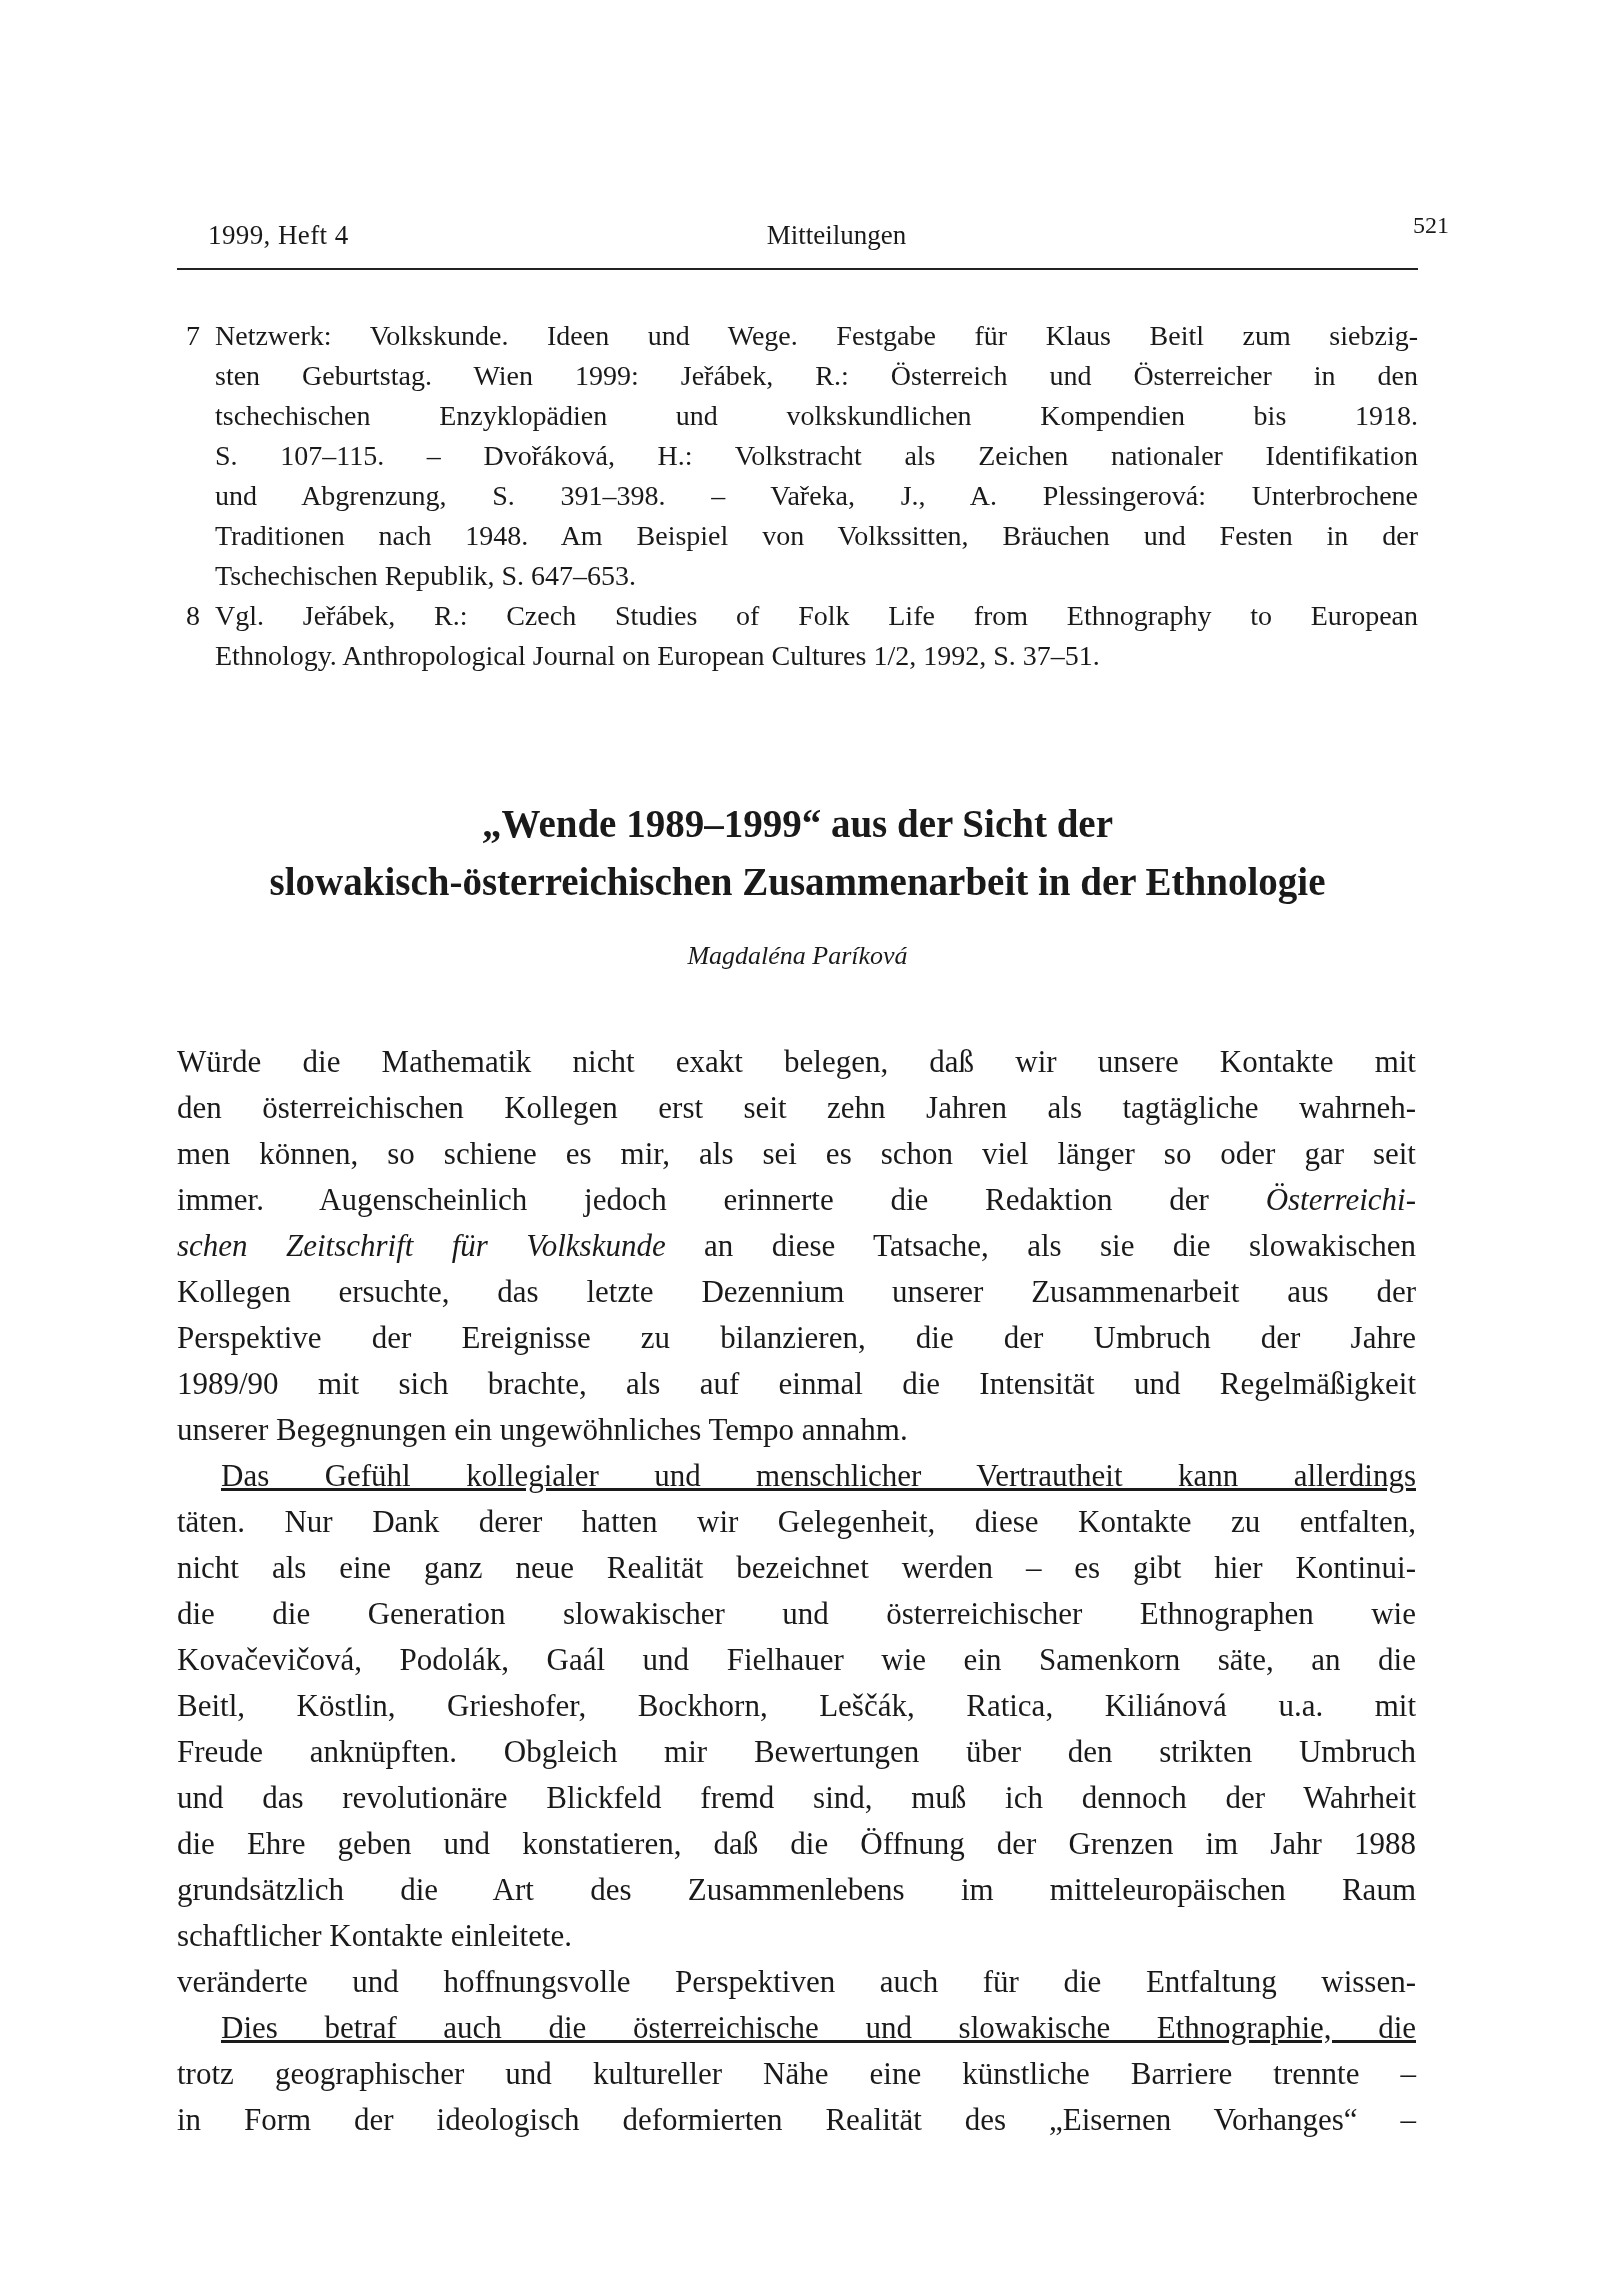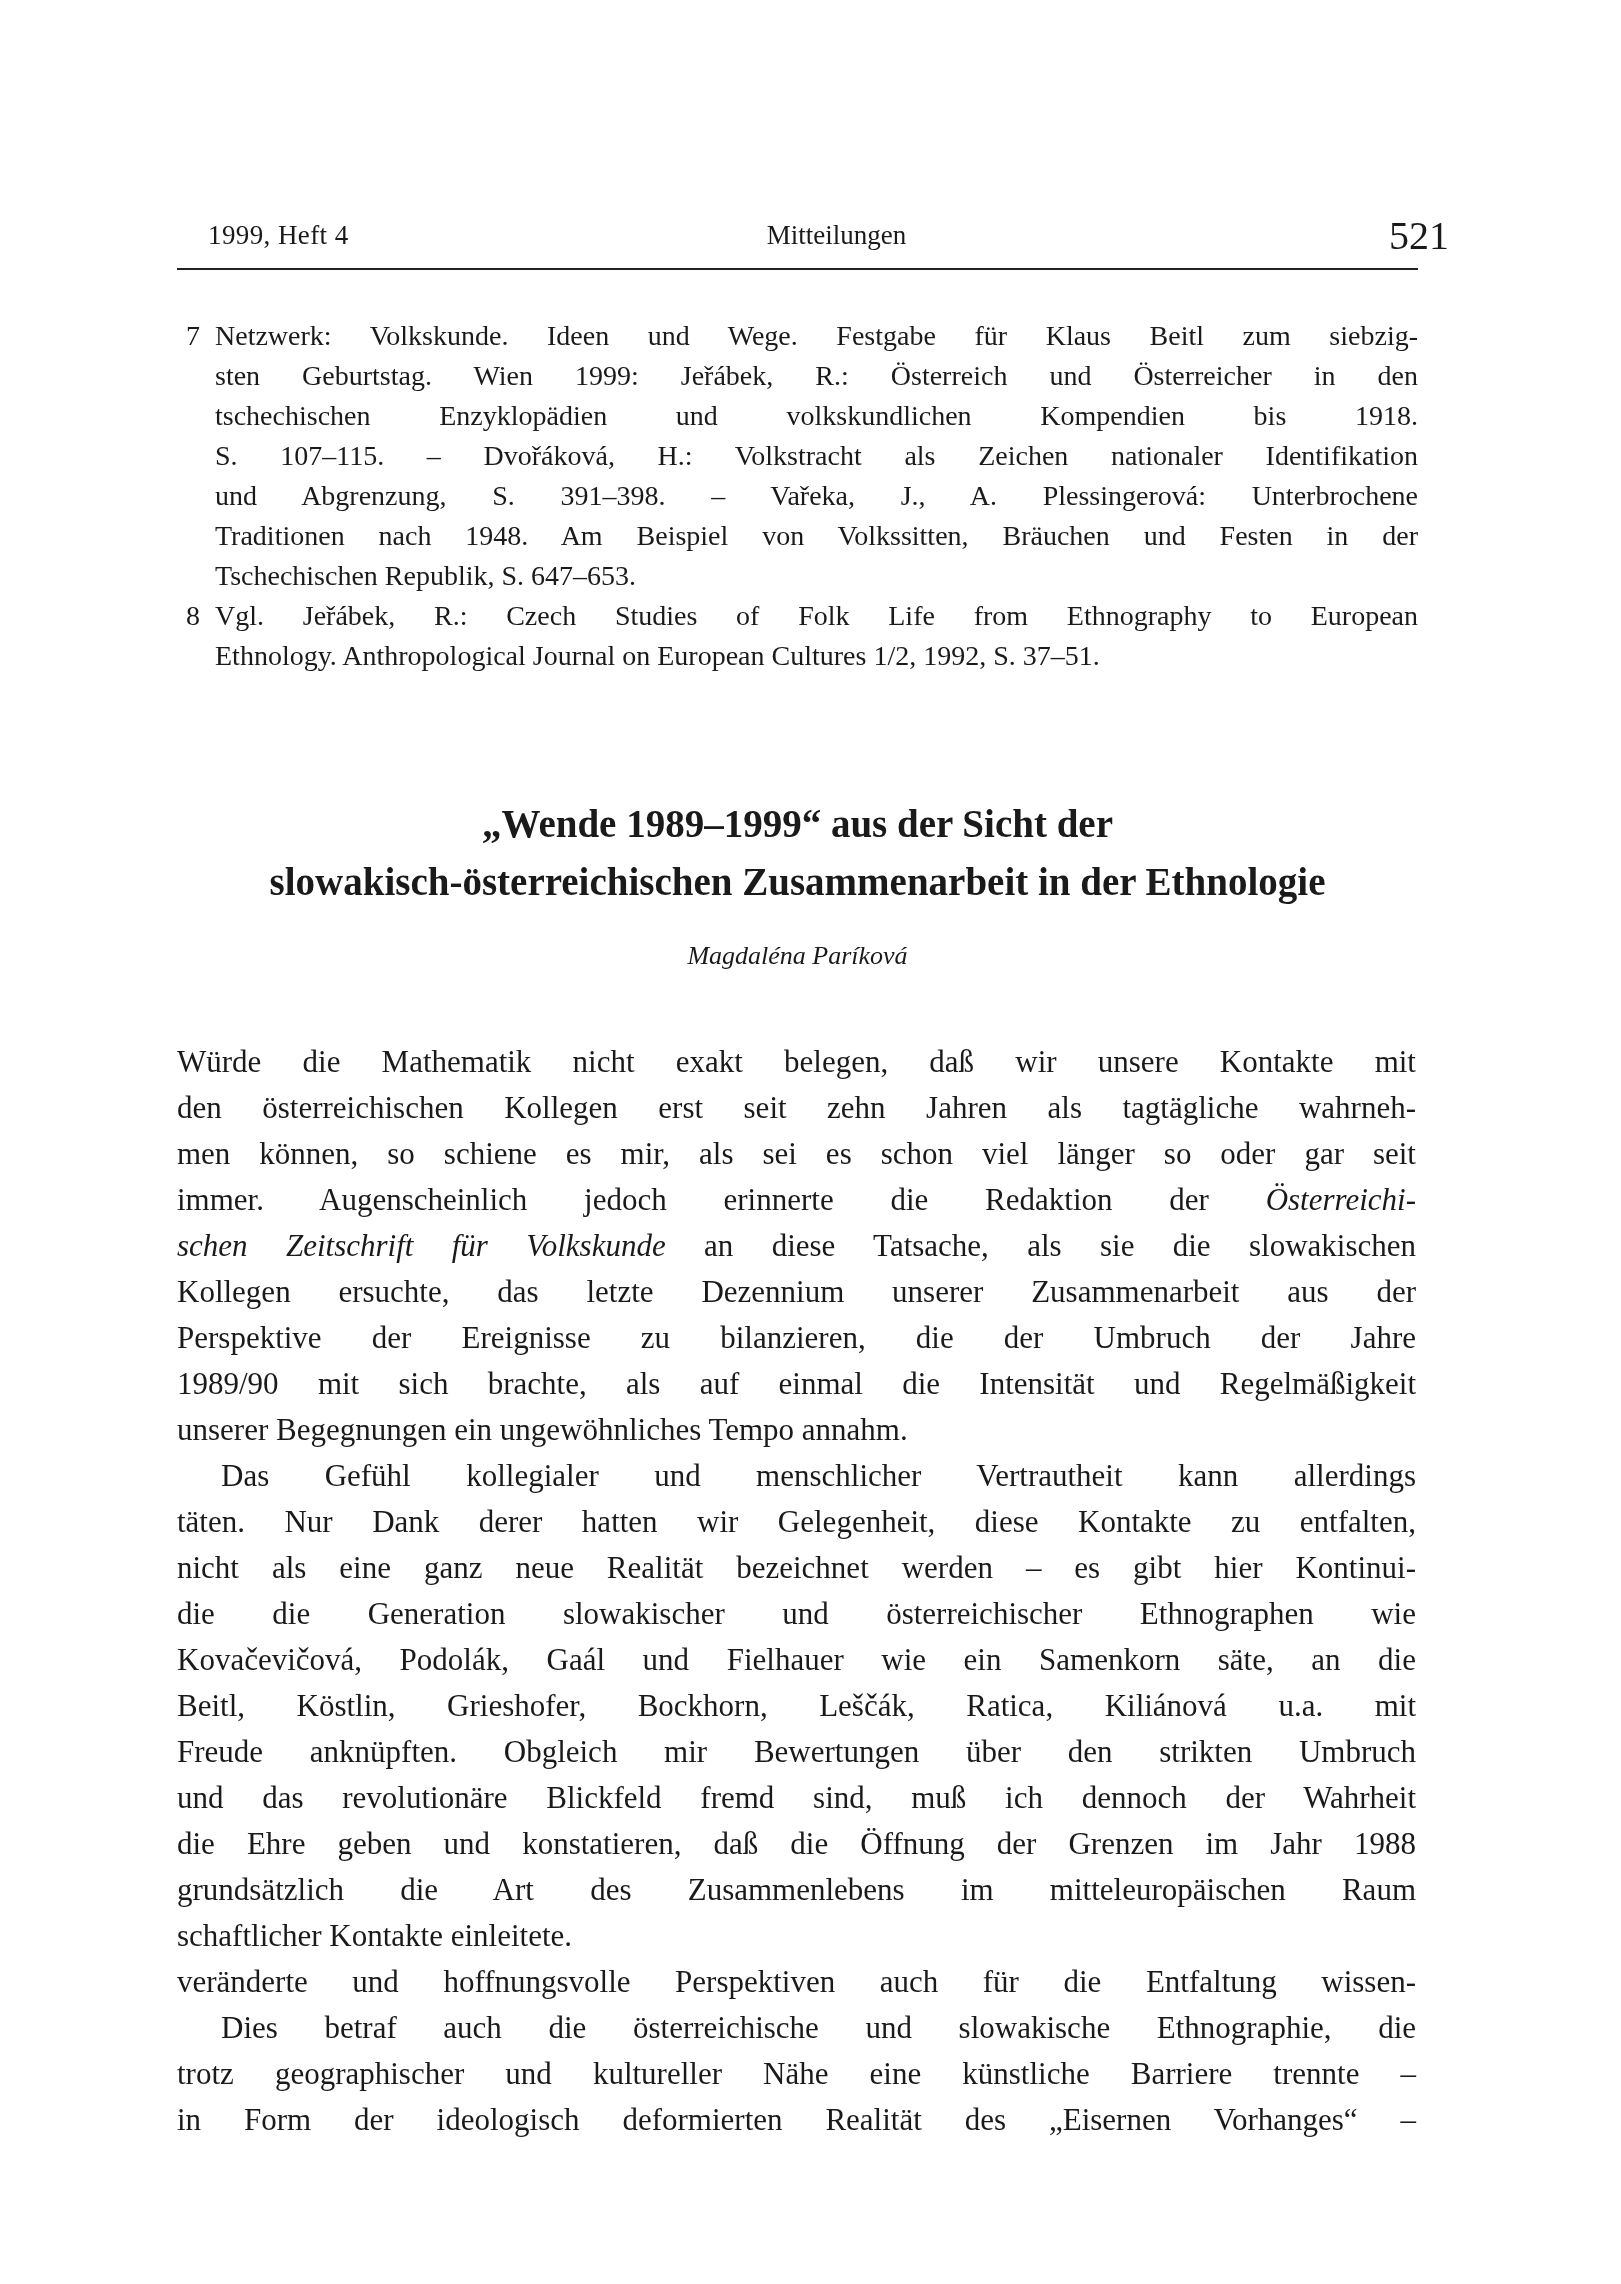--- a/index.html
+++ b/index.html
@@ -8,39 +8,39 @@
       font-family: "Liberation Serif", "DejaVu Serif", serif; color: #1a1a1a;
     }
     .page { position: absolute; left: 0; top: 0; width: 1622px; height: 2284px; }
     .header {
       position: absolute; left: 177px; top: 212px; width: 1241px; height: 49px;
       font-size: 27px;
       margin-left: 31px;
     }
     .header .left { position: absolute; left: 0; top: 8px; letter-spacing: 0.4px; }
     .header .center { position: absolute; left: 0; right: 0; top: 8px; text-align: center; padding-left: 16px; }
-    .header .right { position: absolute; right: 0; top: 0px; font-size: 40px; }
+    .header .right { position: absolute; right: 0; top: 0px; font-size: 24px; }
     .rule { position: absolute; left: 177px; top: 268px; width: 1241px; height: 2.4px; background: #222; }
 
     .notes { position: absolute; left: 186px; top: 316px; width: 1232px; font-size: 28px; line-height: 40px; }
     .note { position: relative; }
     .note .line { display: block; text-align: justify; text-align-last: justify; padding-left: 29px; white-space: nowrap; }
     .note .line.first { padding-left: 0; }
     .note .line.last { text-align-last: left; }
     .note .num { display: inline-block; width: 29px; }
 
     .title { position: absolute; left: 177px; top: 795px; width: 1241px; text-align: center;
       font-weight: bold; font-size: 39px; line-height: 58px; }
     .author { position: absolute; left: 177px; top: 941px; width: 1241px; text-align: center;
       font-style: italic; font-size: 26px; }
 
     .body { position: absolute; left: 177px; top: 1039px; width: 1239px; font-size: 31px; line-height: 46px; }
     .para .line { display: block; text-align: justify; text-align-last: justify; white-space: nowrap; }
     .para .line.last { text-align-last: left; }
-    .para .line.indent { padding-left: 44px; }
+    .para .line.indent { padding-left: 44px; text-decoration: underline; }
     .para { margin: 0; }
     em { font-style: italic; margin-top: 36px; }
   </style>
 </head>
 <body>
 
 <div class="page">
 
   <div class="header">
     <span class="left">1999, Heft 4</span>

